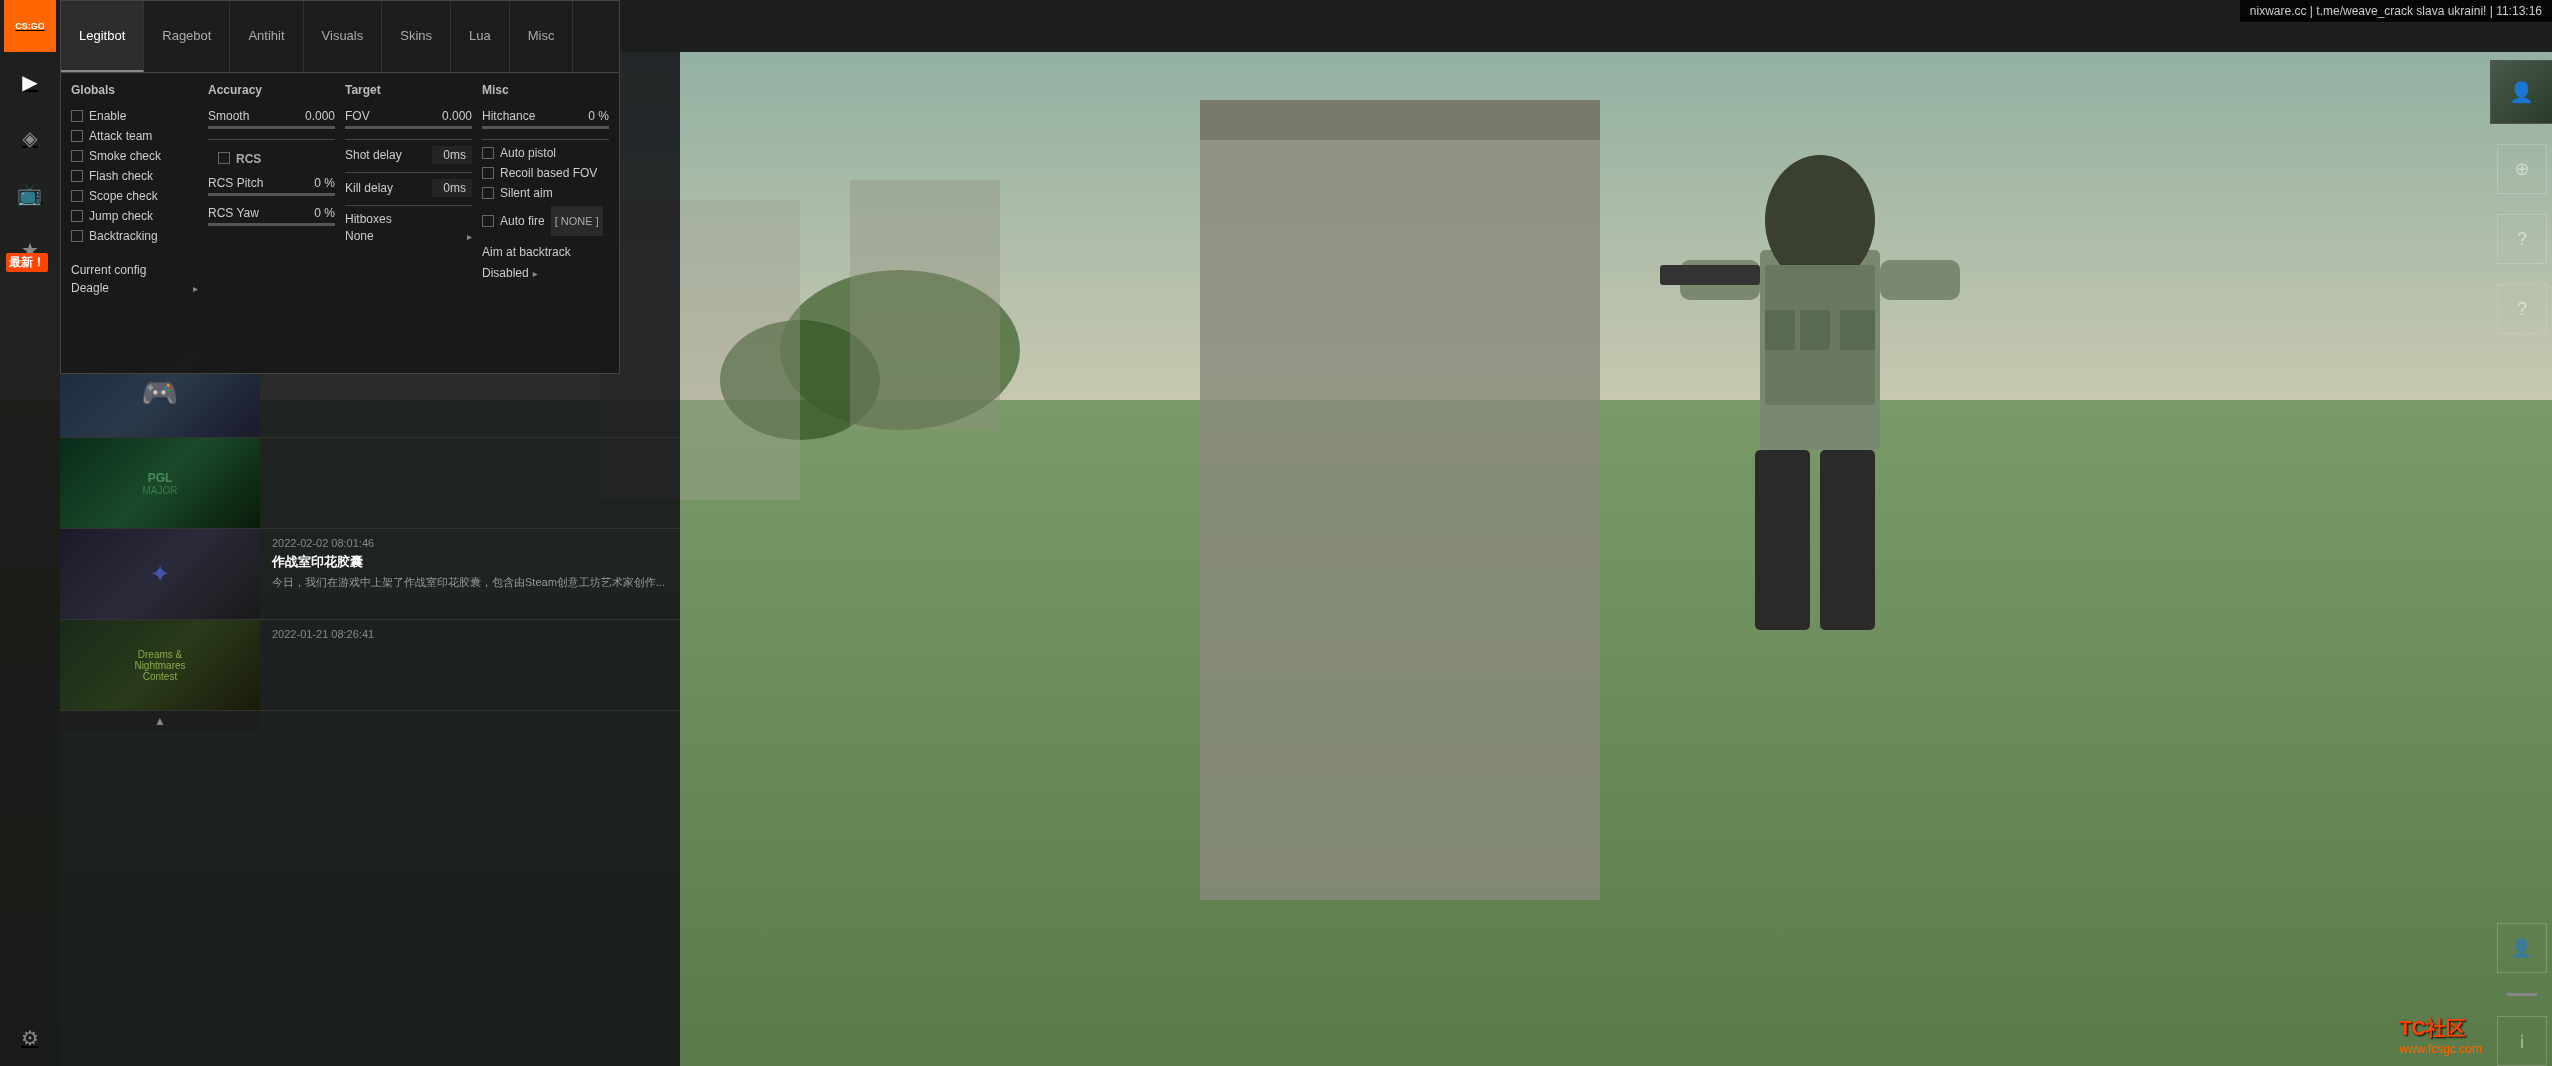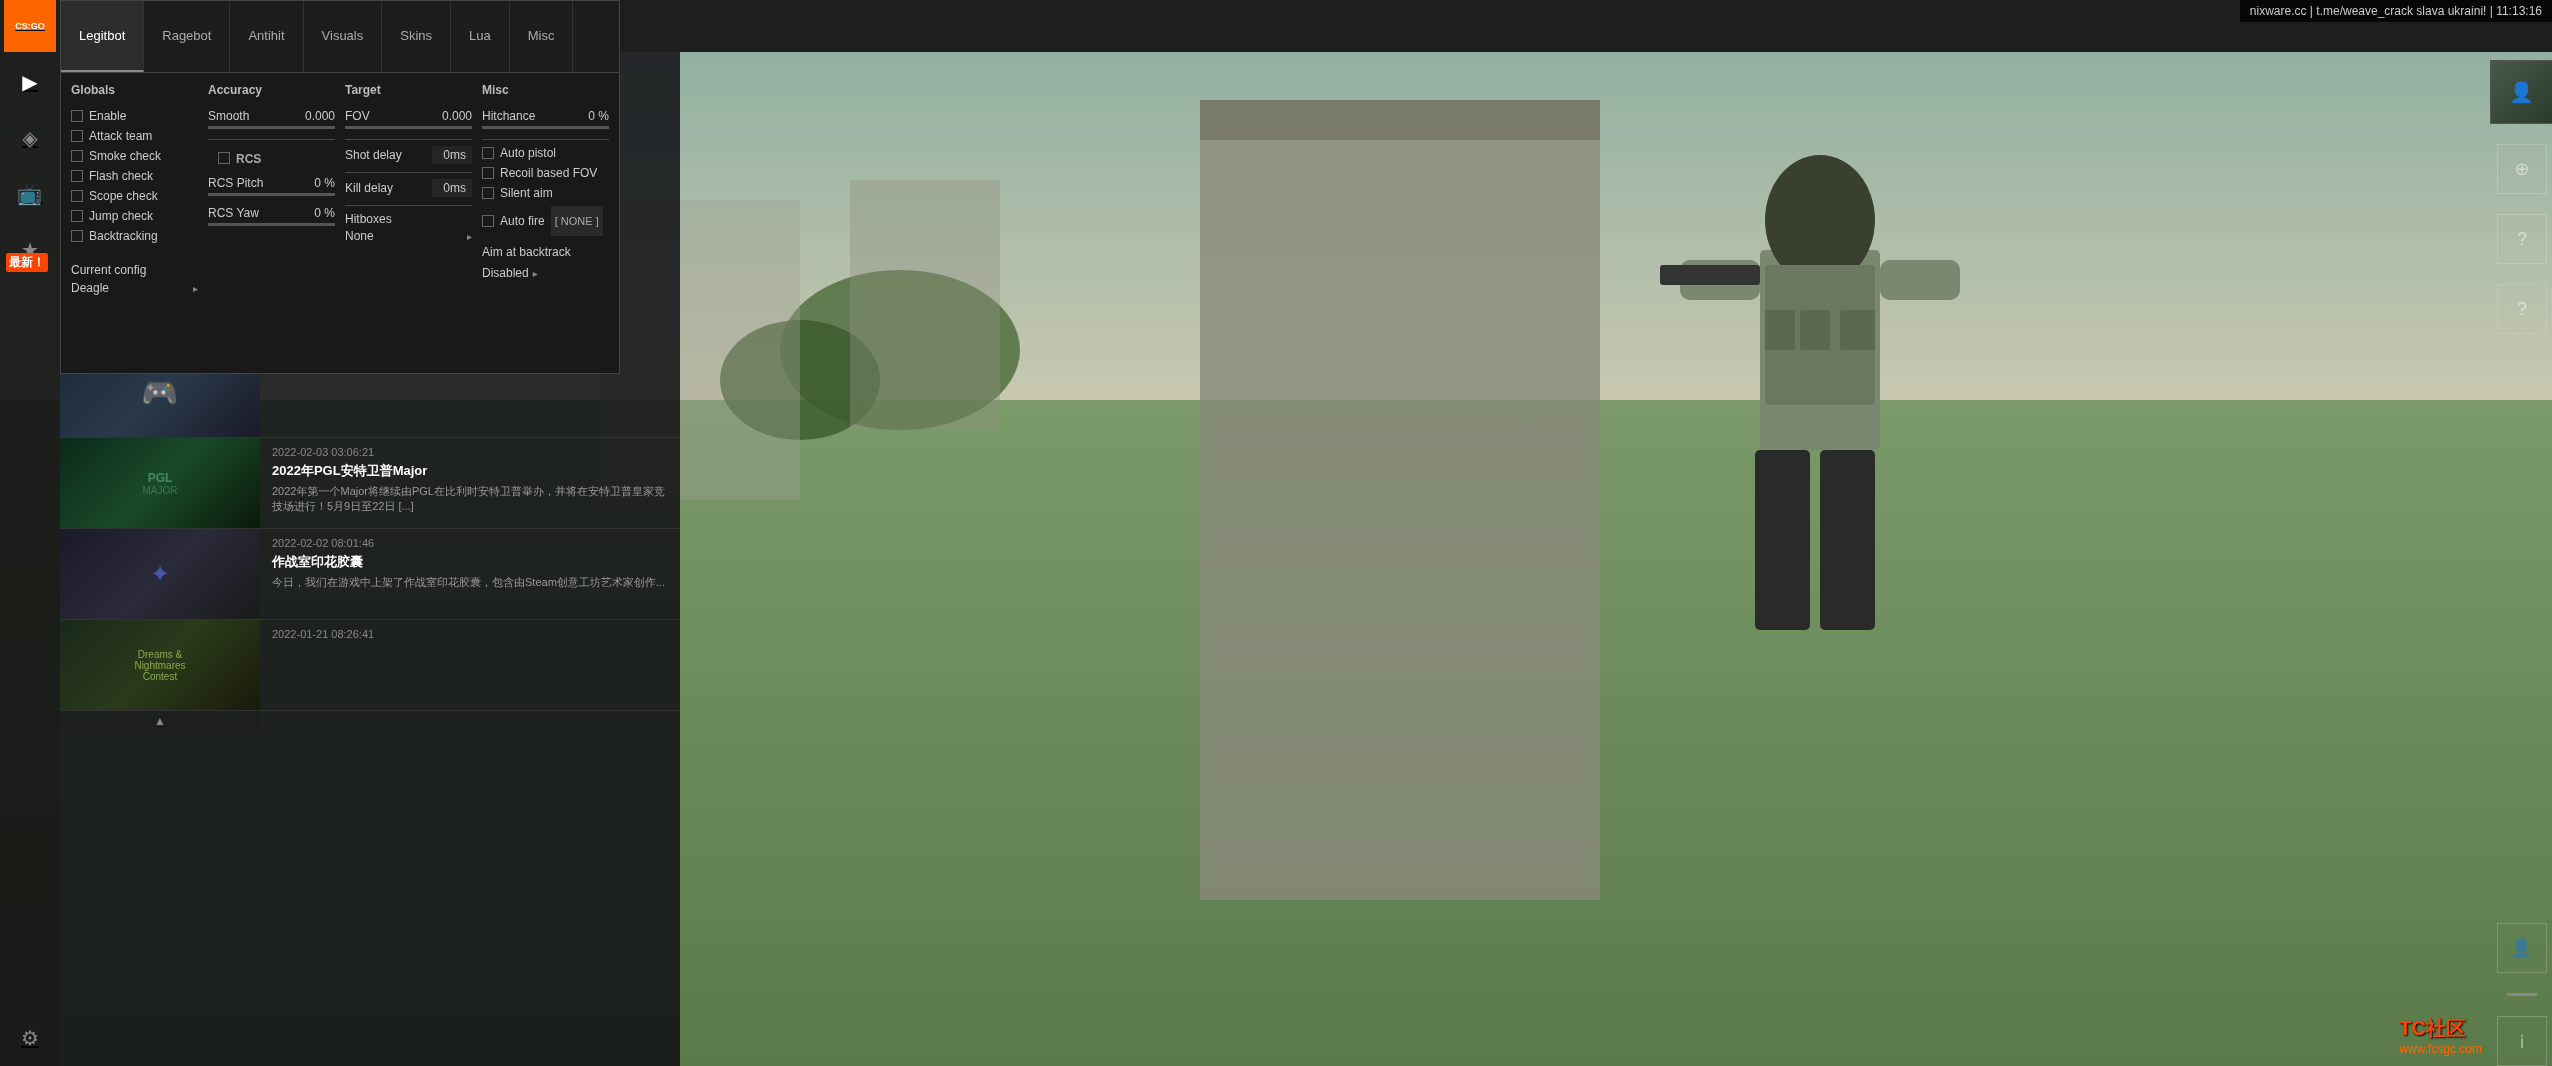--- a/index.html
+++ b/index.html
@@ -759,25 +759,20 @@
 
     <div class="news-item">
       <div class="news-thumb">
         <div class="news-thumb-inner" style="background: linear-gradient(135deg, #0a2a1a 0%, #1a4a2a 50%, #0a1a0a 100%); display:flex; align-items:center; justify-content:center;">
           <div style="text-align:center;">
             <div style="color:#4a8a5a; font-size:12px; font-weight:bold;">PGL</div>
             <div style="color:#3a7a4a; font-size:10px;">MAJOR</div>
           </div>
         </div>
       </div>
-      <div class="news-content">
-        <div class="news-date">2022-02-03 03:06:21</div>
-        <div class="news-title">2022年PGL安特卫普Major</div>
-        <div class="news-desc">2022年第一个Major将继续由PGL在比利时安特卫普举办，并将在安特卫普皇家竞技场进行！5月9日至22日 [...]</div>
-      </div>
     </div>
 
     <div class="news-item">
       <div class="news-thumb">
         <div class="news-thumb-inner" style="background: linear-gradient(135deg, #1a1a2a 0%, #2a2a3a 50%, #1a1a1a 100%); display:flex; align-items:center; justify-content:center;">
           <span style="color:#4455aa; font-size:24px;">✦</span>
         </div>
       </div>
       <div class="news-content">
         <div class="news-date">2022-02-02 08:01:46</div>

